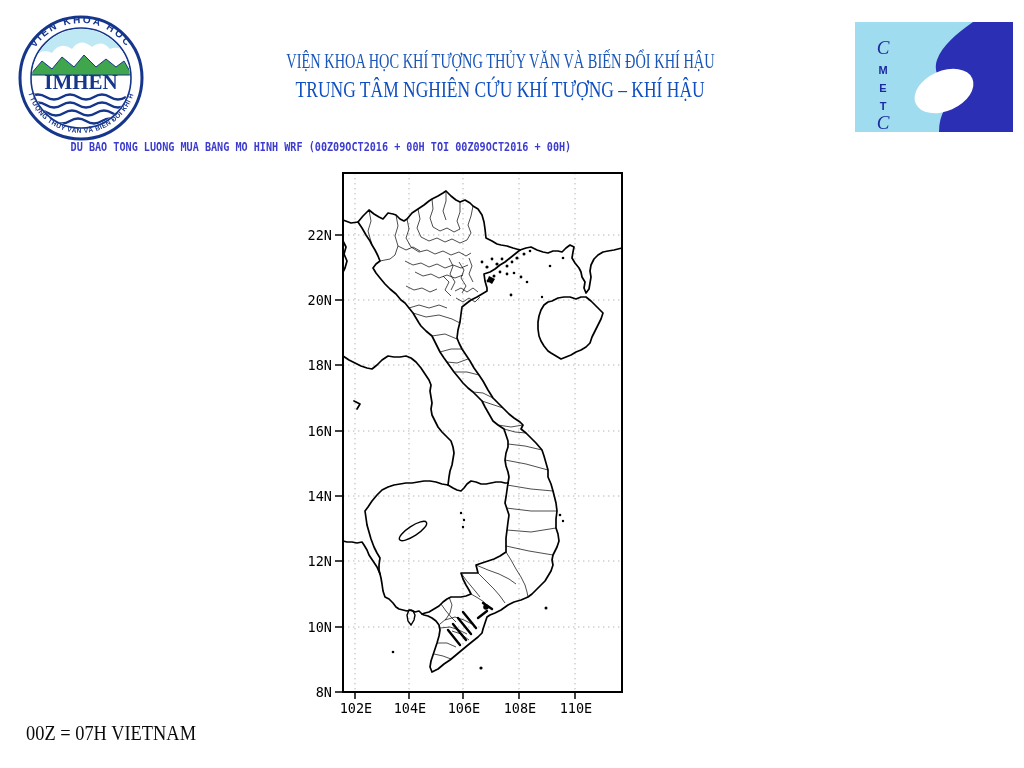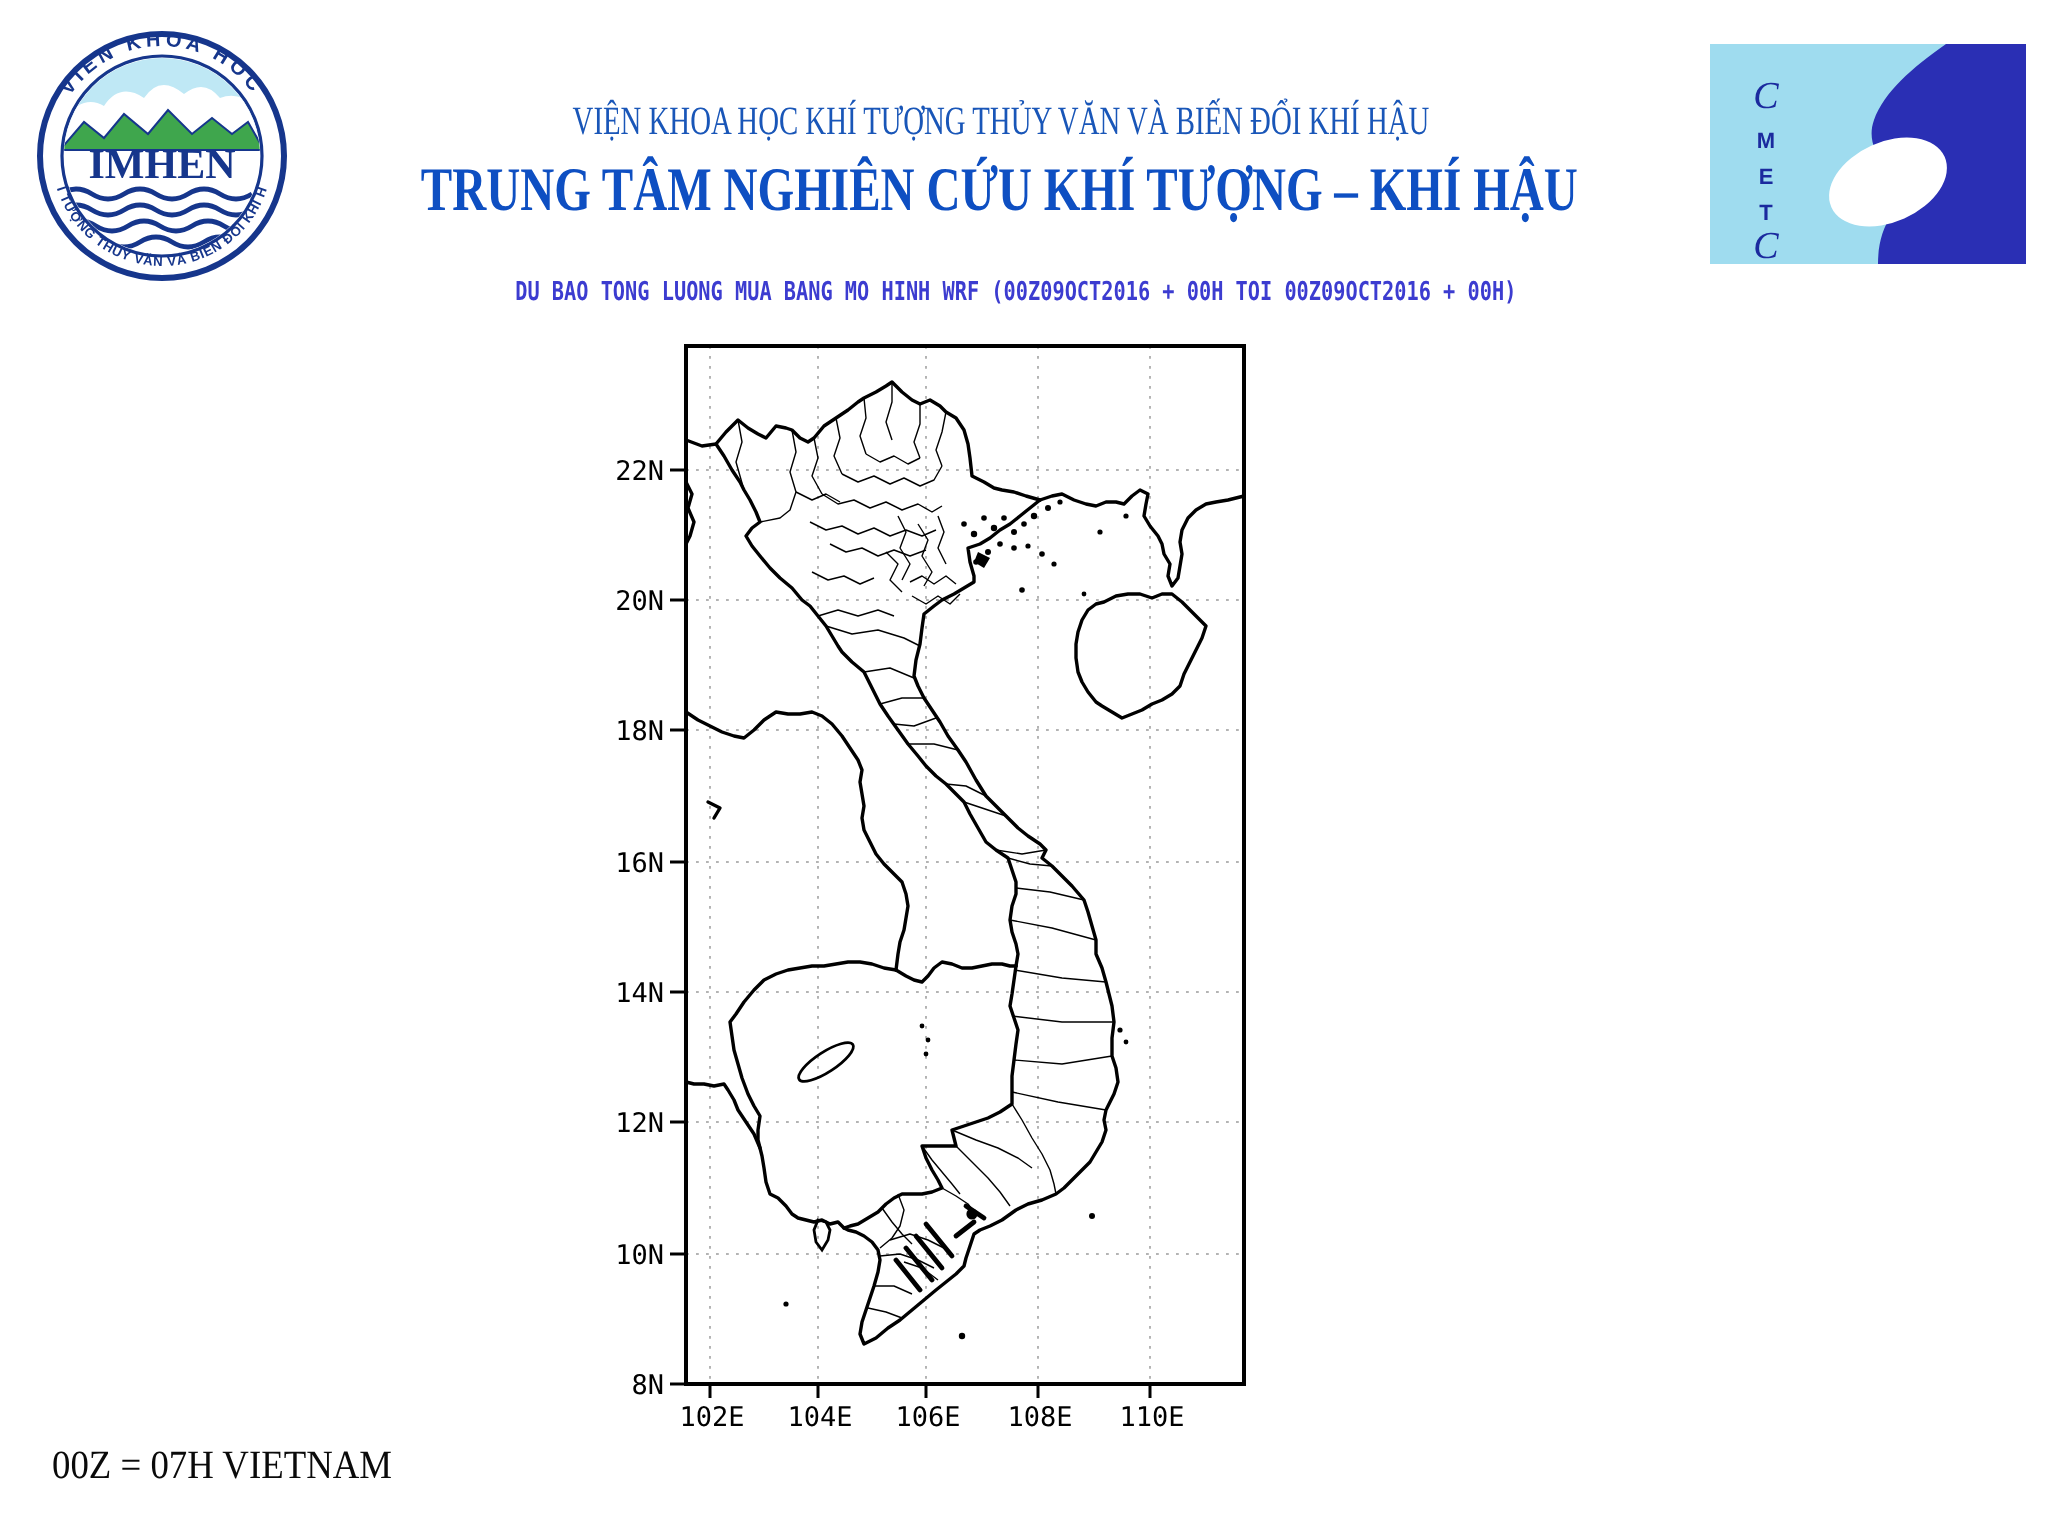--- a/index.html
+++ b/index.html
@@ -8,23 +8,23 @@
     --imhen-sky:#bfe8f5; --cmetc-cyan:#9fdcef; --cmetc-blue:#2a2fb4;
   }
   html,body{margin:0;padding:0}
   body{
     width:1024px;height:768px;position:relative;background:#fff;overflow:hidden;
     font-family:"Liberation Serif","DejaVu Serif",serif;
   }
   .hdr{position:absolute;left:0;width:1000px;text-align:center;white-space:nowrap}
   .hdr-inner{display:inline-block;transform:scaleX(.72);transform-origin:center top}
   #h1{top:50px;font-size:20px;color:var(--header-blue)}
-  #h2{top:77px;font-size:31px;font-weight:bold;color:var(--center-blue)}
+  #h2{top:77px;font-size:23px;font-weight:normal;color:var(--center-blue)}
   #h2 .hdr-inner{transform:scaleX(.76)}
-  #plot-title{position:absolute;top:139px;left:13px;width:990px;text-align:center;white-space:nowrap;
+  #plot-title{position:absolute;top:139px;left:0;width:990px;text-align:left;white-space:nowrap;
     font-family:"DejaVu Sans Mono","Liberation Mono",monospace;font-weight:bold;font-size:13px;
     color:var(--title-blue)}
   #plot-title .hdr-inner{transform:scaleX(.78)}
   #footer-note{position:absolute;left:26px;top:722px;font-size:20px;color:#0a0a0a;
     white-space:nowrap;transform:scaleX(.92);transform-origin:left top}
   #imhen{position:absolute;left:16px;top:9px;width:130px;height:138px}
   #cmetc{position:absolute;left:855px;top:22px;width:158px;height:110px}
   #mapfig{position:absolute;left:295px;top:165px;width:365px;height:560px}
   svg text{user-select:none}
 </style>

